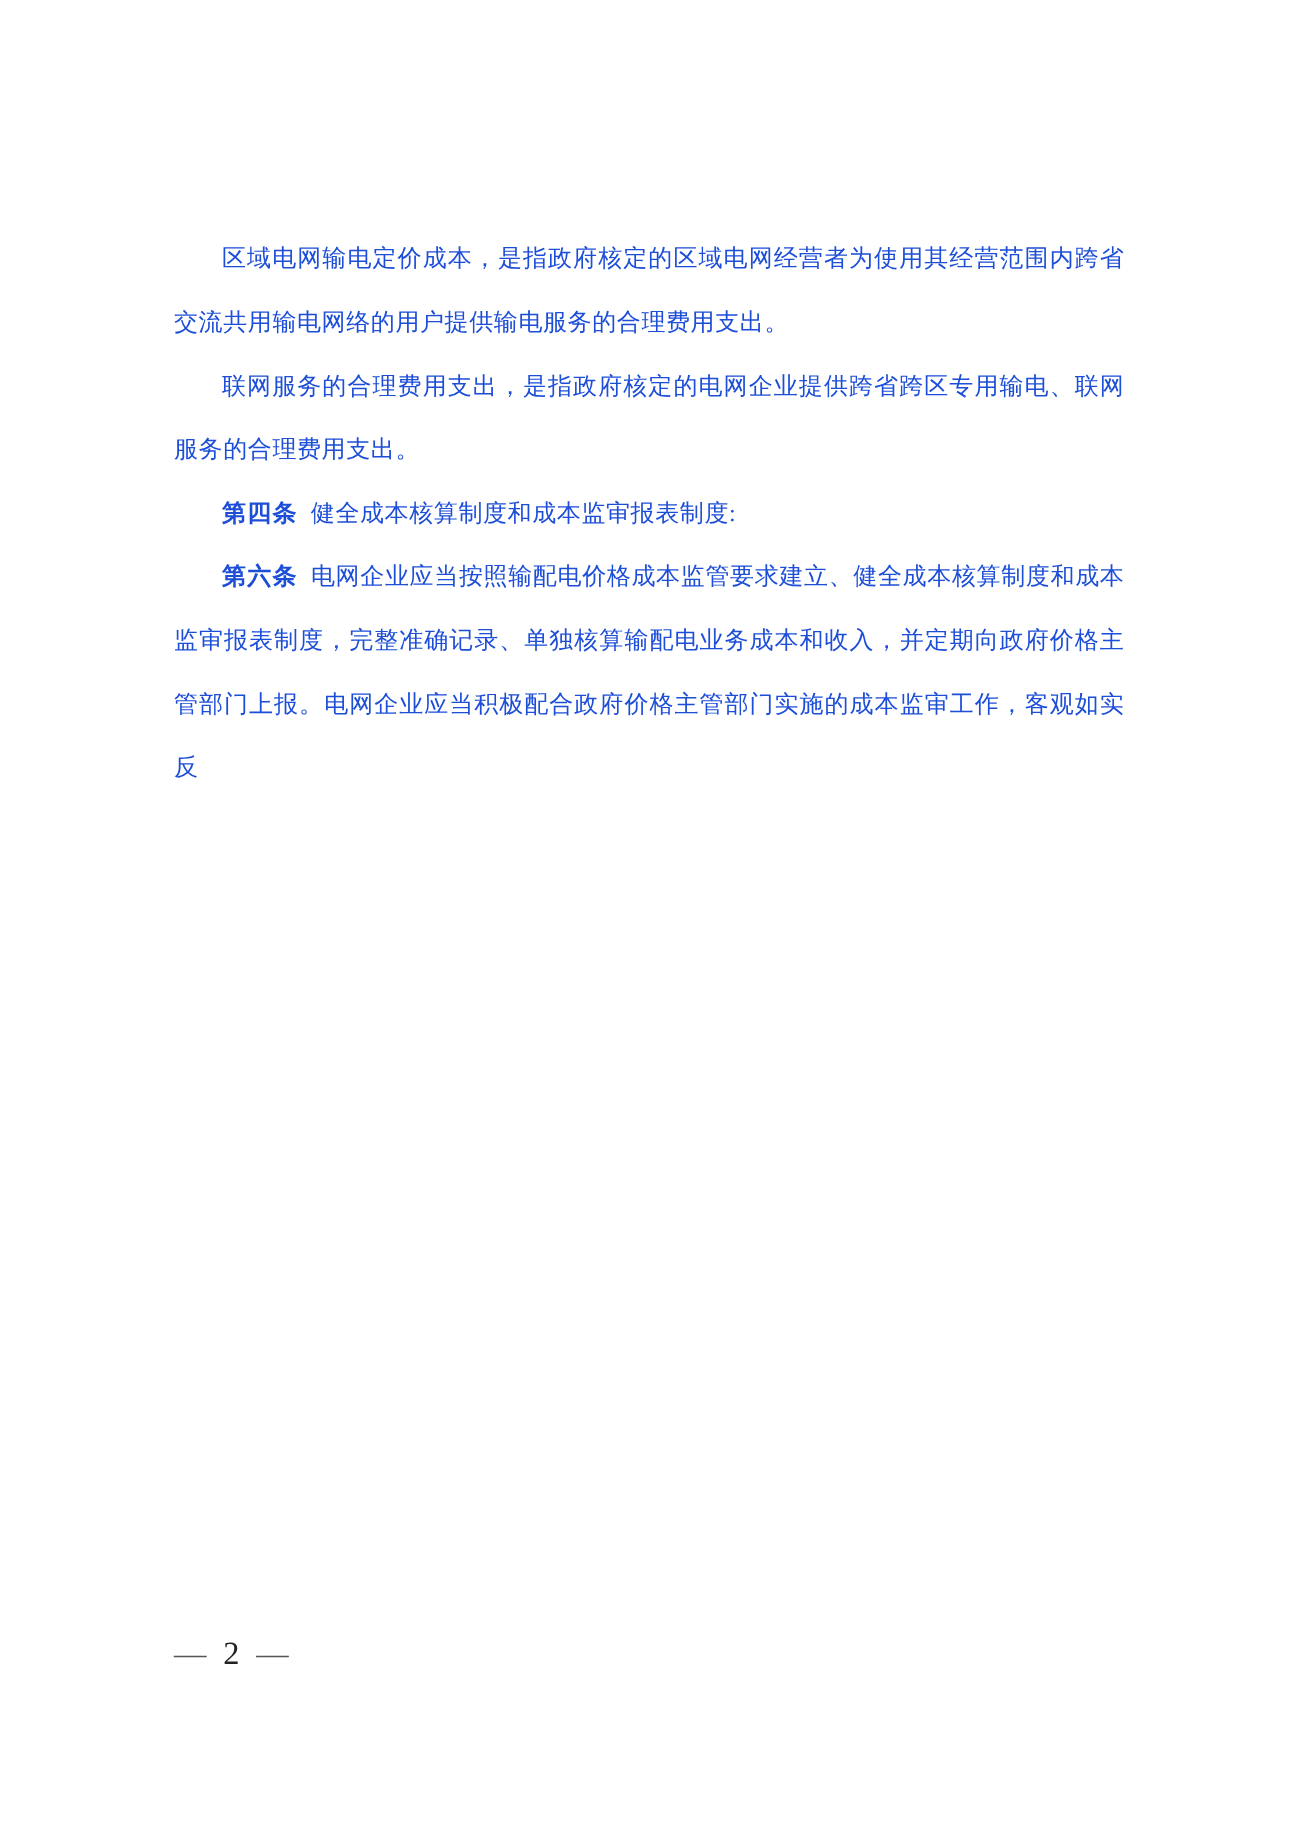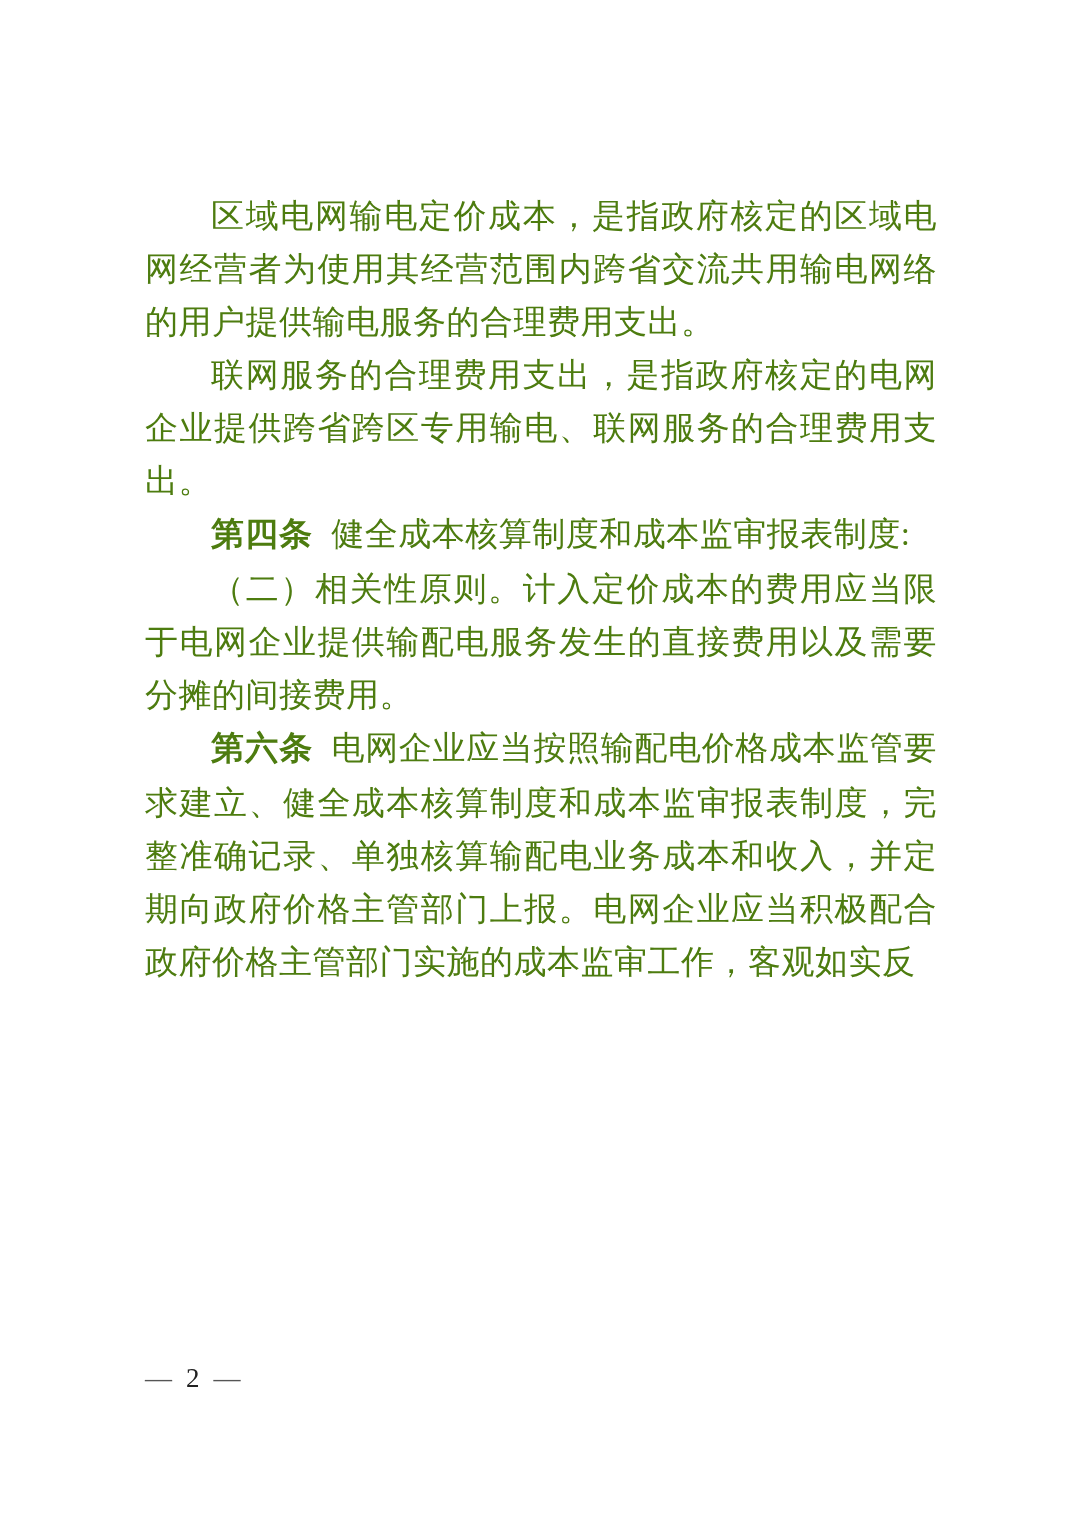--- a/index.html
+++ b/index.html
@@ -13,33 +13,33 @@
     height: 1528px;
     background: #ffffff;
     overflow: hidden;
     font-family: "Liberation Serif", serif;
   }
   .doc-body {
     position: absolute;
     left: 145px;
     top: 190px;
     width: 792px;
-    font-size: 33px;
+    font-size: 20px;
     line-height: 53px;
-    color: #4d7c0f;
+    color: #1d4ed8;
     text-align: justify;
     letter-spacing: 0.5px;
   }
   .para {
     margin: 0;
     text-indent: 2em;
   }
   .article-no {
     font-weight: 700;
-    font-family: Liberation Mono, monospace;
+    font-family: Liberation Serif, serif;
     margin-right: 0.55em;
     letter-spacing: 1px;
   }
   .page-footer {
     position: absolute;
     left: 145px;
     top: 1358px;
     font-size: 27px;
     line-height: 40px;
     color: #222222;
@@ -61,21 +61,20 @@
 <main class="page">
 
   <section class="doc-body" id="doc-body">
     <p class="para"><span>区域电网输电定价成本，是指政府核定的区域电网经营者为使用其经营范围内跨省交流共用输电网络的用户提供输电服务的合理费用支出。</span></p>
 
     <p class="para"><span>联网服务的合理费用支出，是指政府核定的电网企业提供跨省跨区专用输电、联网服务的合理费用支出。</span></p>
 
     <p class="para"><b class="article-no">第四条</b><span>健全成本核算制度和成本监审报表制度:</span></p>
 
 
-    <p class="para"><span>（二）相关性原则。计入定价成本的费用应当限于电网企业提供输配电服务发生的直接费用以及需要分摊的间接费用。</span></p>
 
 
 
     <p class="para"><b class="article-no">第六条</b><span>电网企业应当按照输配电价格成本监管要求建立、健全成本核算制度和成本监审报表制度，完整准确记录、单独核算输配电业务成本和收入，并定期向政府价格主管部门上报。电网企业应当积极配合政府价格主管部门实施的成本监审工作，客观如实反</span></p>
   </section>
 
   <footer class="page-footer">
     <span class="dash">—</span><span class="pagenum">2</span><span class="dash">—</span>
   </footer>
 

